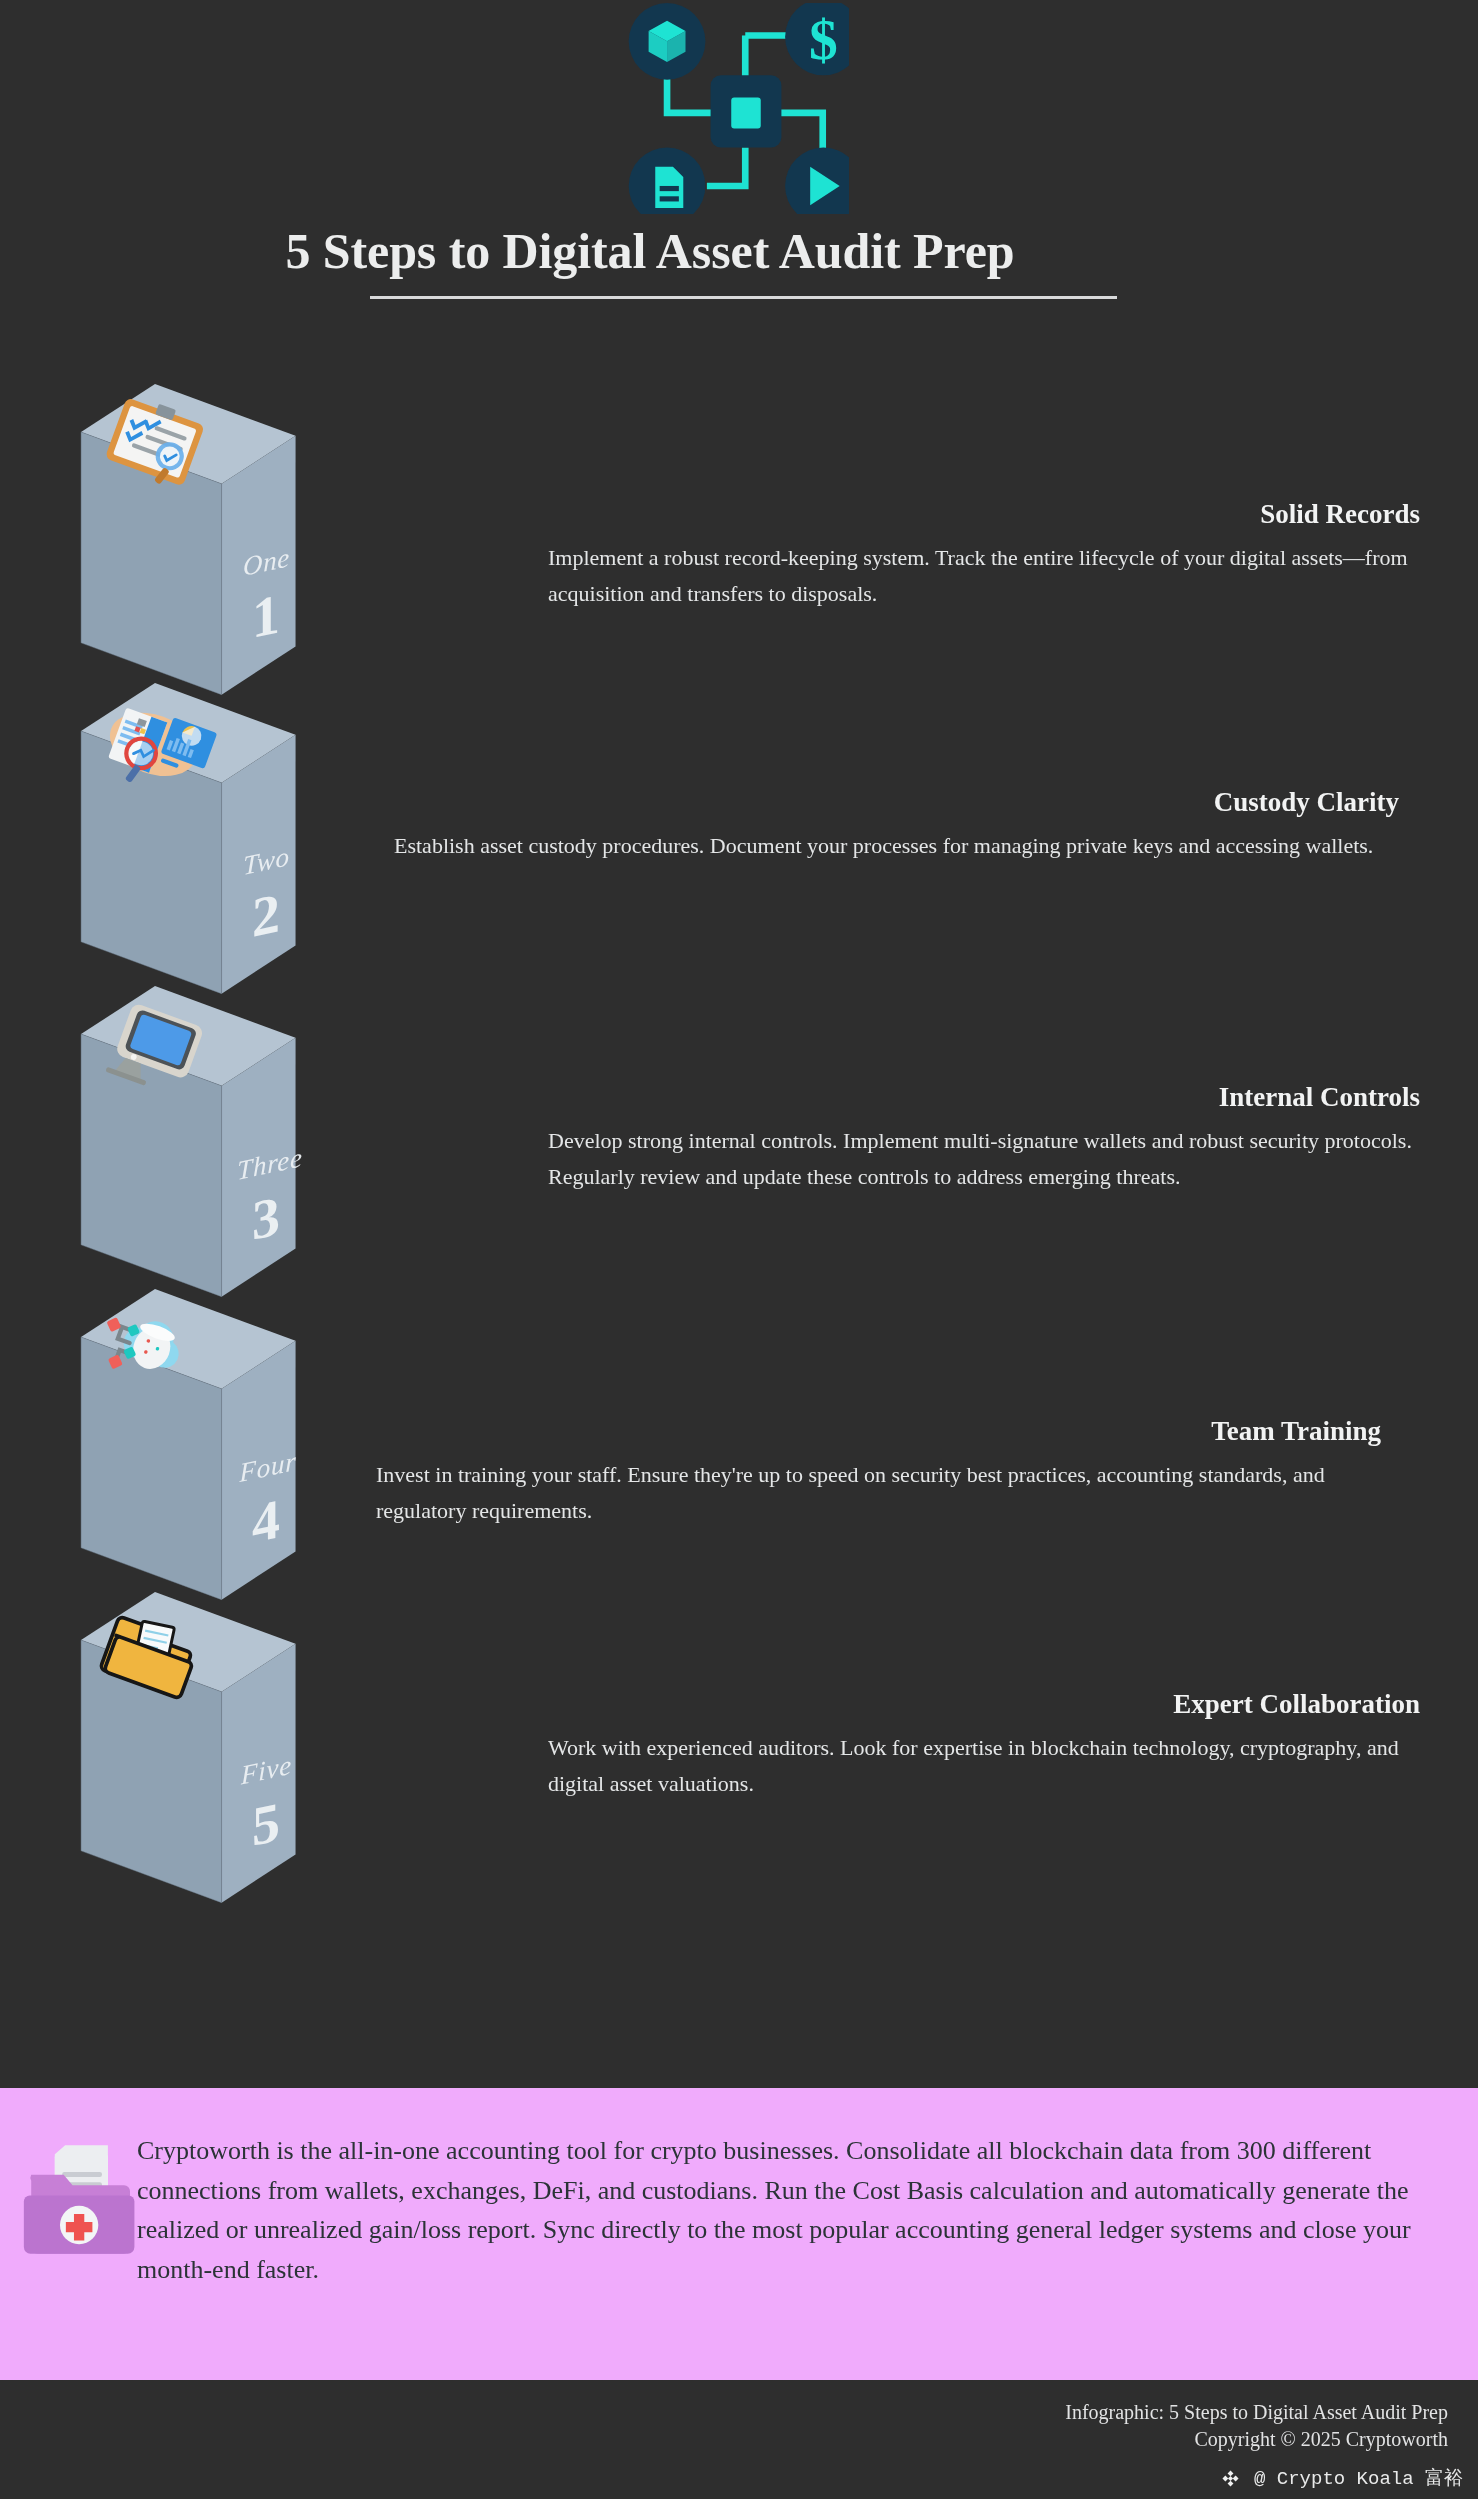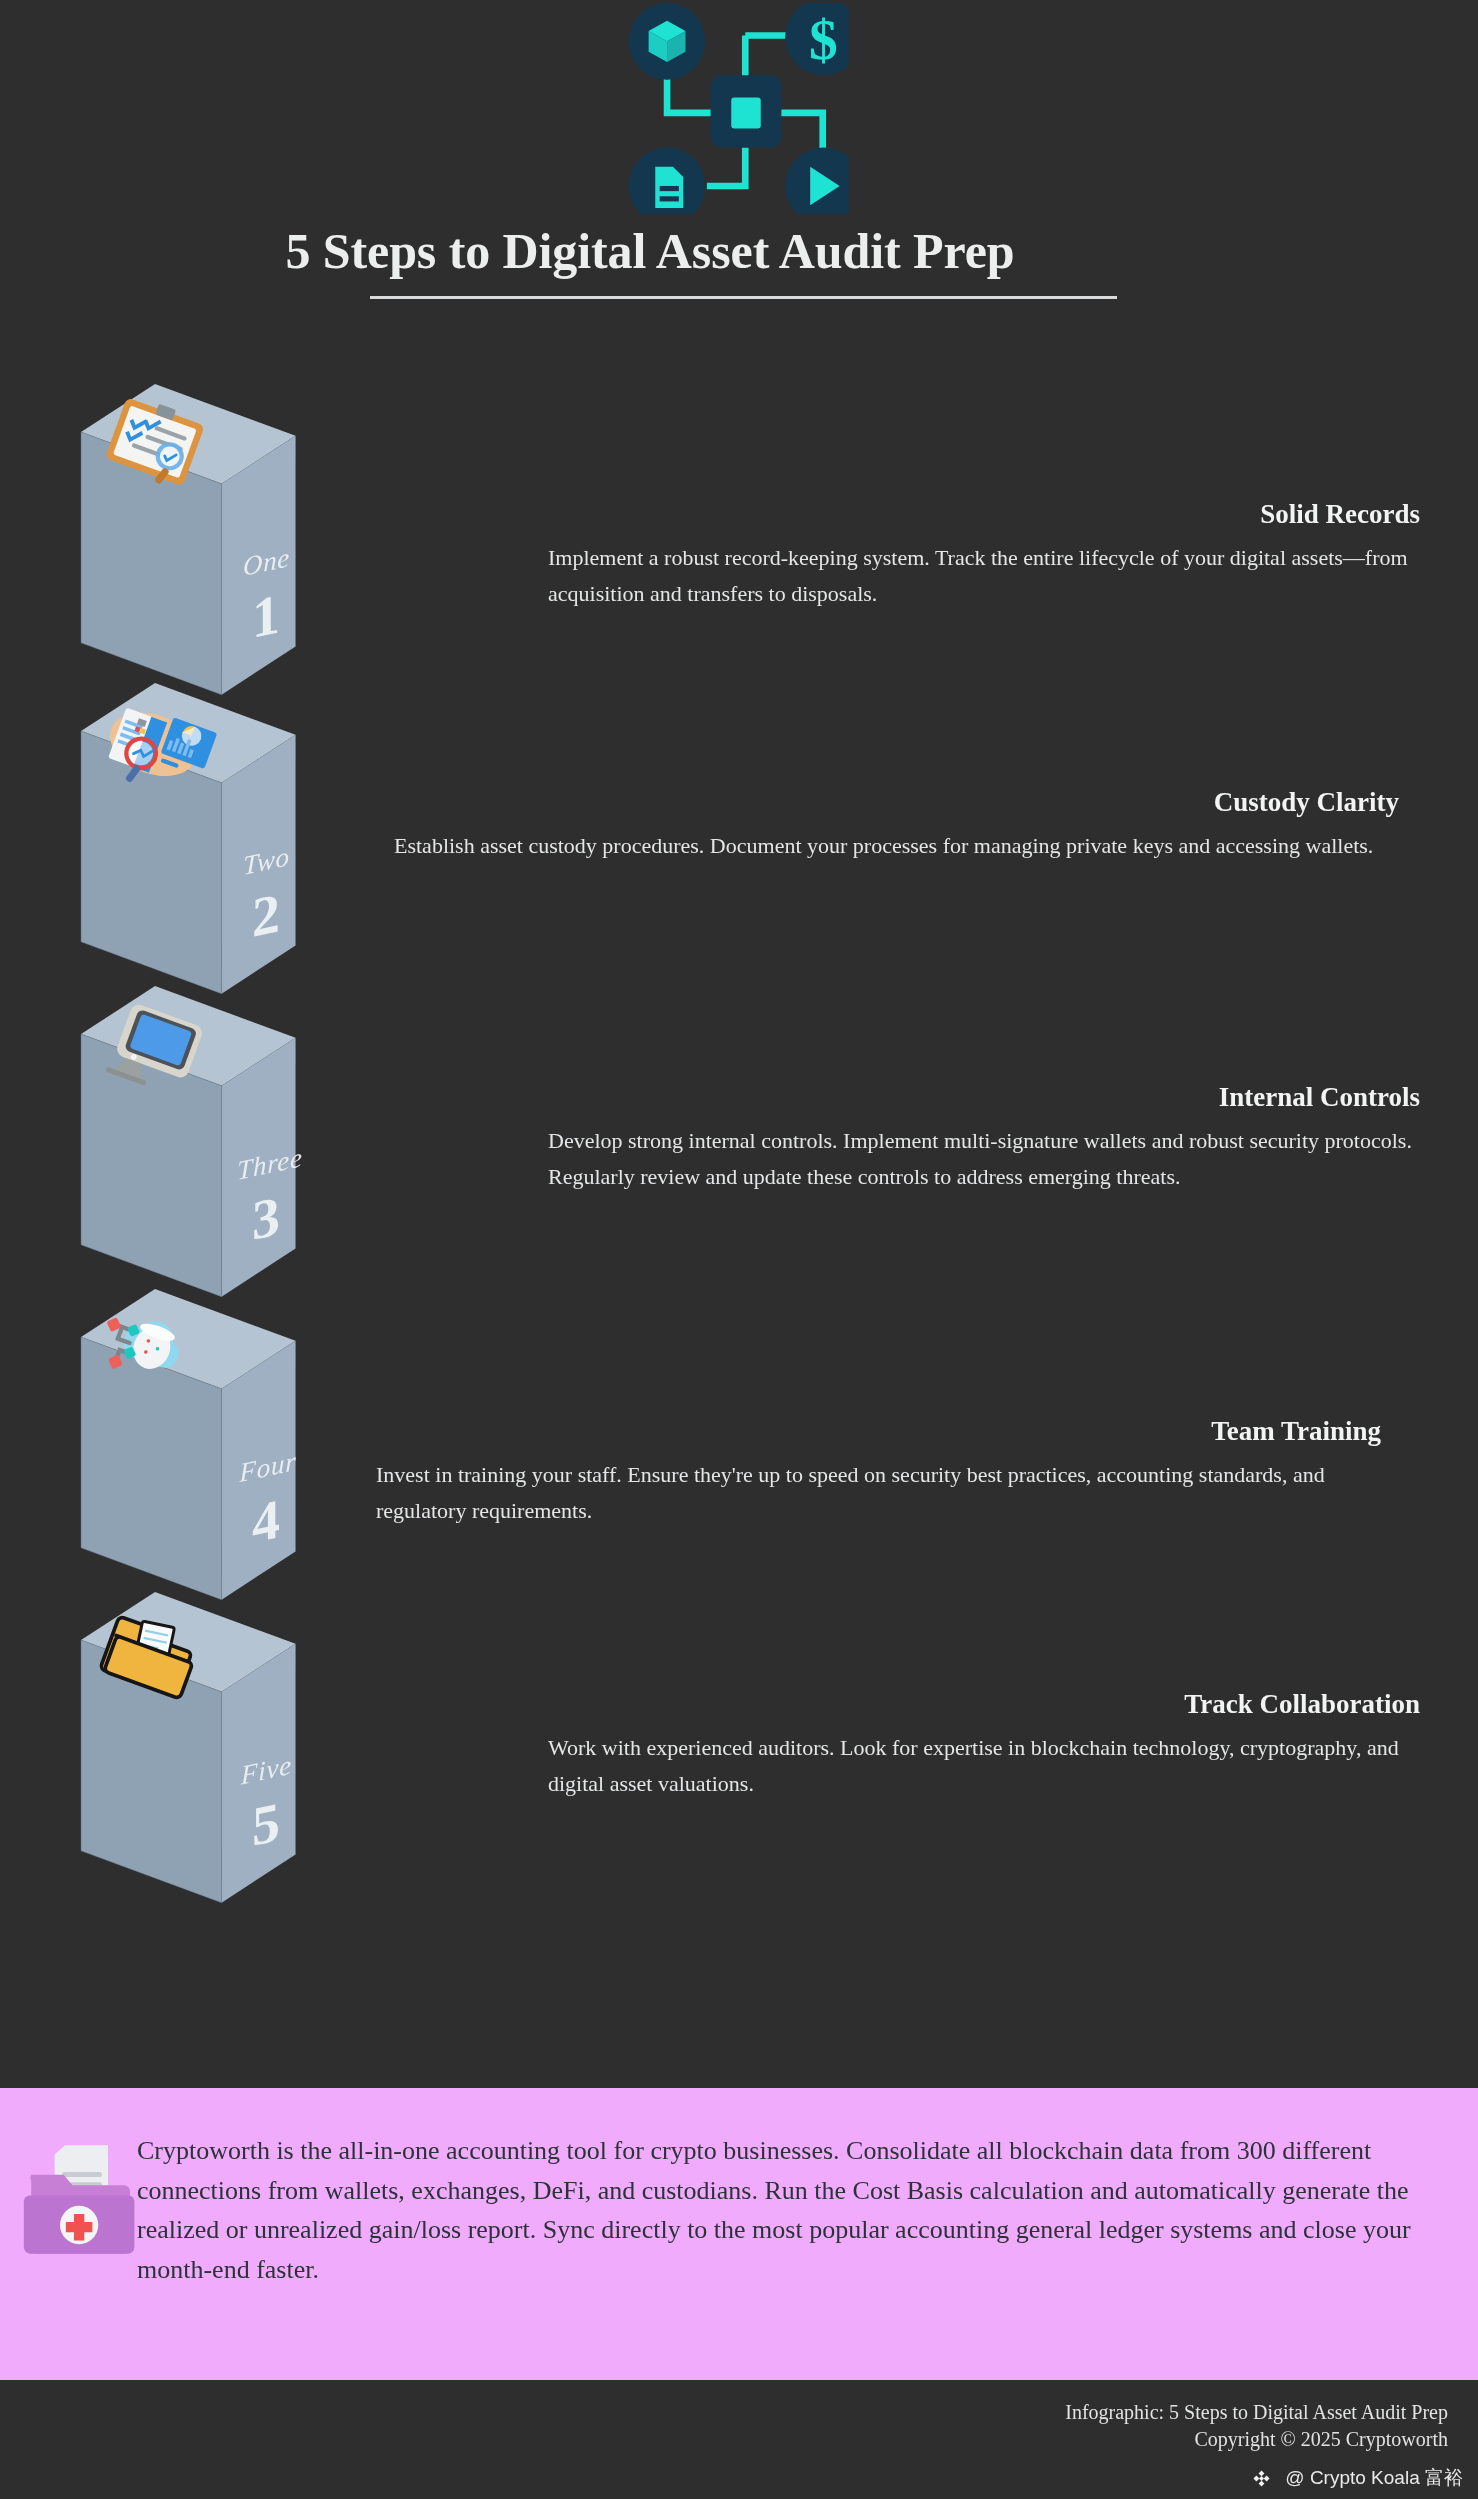--- a/index.html
+++ b/index.html
@@ -91,21 +91,21 @@
   #footer-credit {
     position:absolute; right:30px; top:19px; width:887px;
     text-align:right; color:#e2e3e4;
     font-size:20px; line-height:1.33;
     font-family:"Liberation Serif", serif;
   }
   #watermark {
     position:absolute; right:15px; bottom:9px;
     display:flex; align-items:center; gap:14px;
     color:#e9eaea; font-size:19px;
-    font-family:Liberation Sans, sans-serif;
+    font-family:Liberation Mono, monospace;
   }
   #watermark svg { display:block; width:19px; height:19px; }
 </style>
 </head>
 <body>
 
 <div id="header-icon-cluster">
   <svg viewBox="0 0 320 286" xmlns="http://www.w3.org/2000/svg">
 
     <g stroke="#1ee3d3" stroke-width="9" fill="none">
@@ -314,21 +314,21 @@
             <line x1="40" y1="30" x2="72" y2="30"></line>
             <line x1="40" y1="40" x2="62" y2="40"></line>
           </g>
           <path d="M4,42 h104 a6,6 0 0 1 6,6 v38 a7,7 0 0 1 -7,7 h-95 a7,7 0 0 1 -7,-7 v-38 a6,6 0 0 1 6,-6 z" fill="#f0b53f" stroke="#161616" stroke-width="5" stroke-linejoin="round"></path>
         </g>
       </svg>
       <div class="side-ordinal" style="left:152px; top:163px; width:67px;">Five</div>
       <div class="side-number" style="left:148px; top:200px; width:74px;">5</div>
     </div>
     <div class="step-text" style="left:548px; top:1305px; width:872px;">
-      <div class="step-heading">Track Collaboration</div>
+      <div class="step-heading">Expert Collaboration</div>
       <div class="step-body">Work with experienced auditors. Look for expertise in blockchain technology, cryptography, and digital asset valuations.</div>
     </div>
   </div>
 
 </div>
 
 <div id="promo-band">
   <div id="promo-icon">
     <svg viewBox="0 0 155 175" xmlns="http://www.w3.org/2000/svg">
       <rect x="44" y="22" width="72" height="62" rx="4" fill="#f4f5f7"></rect>

